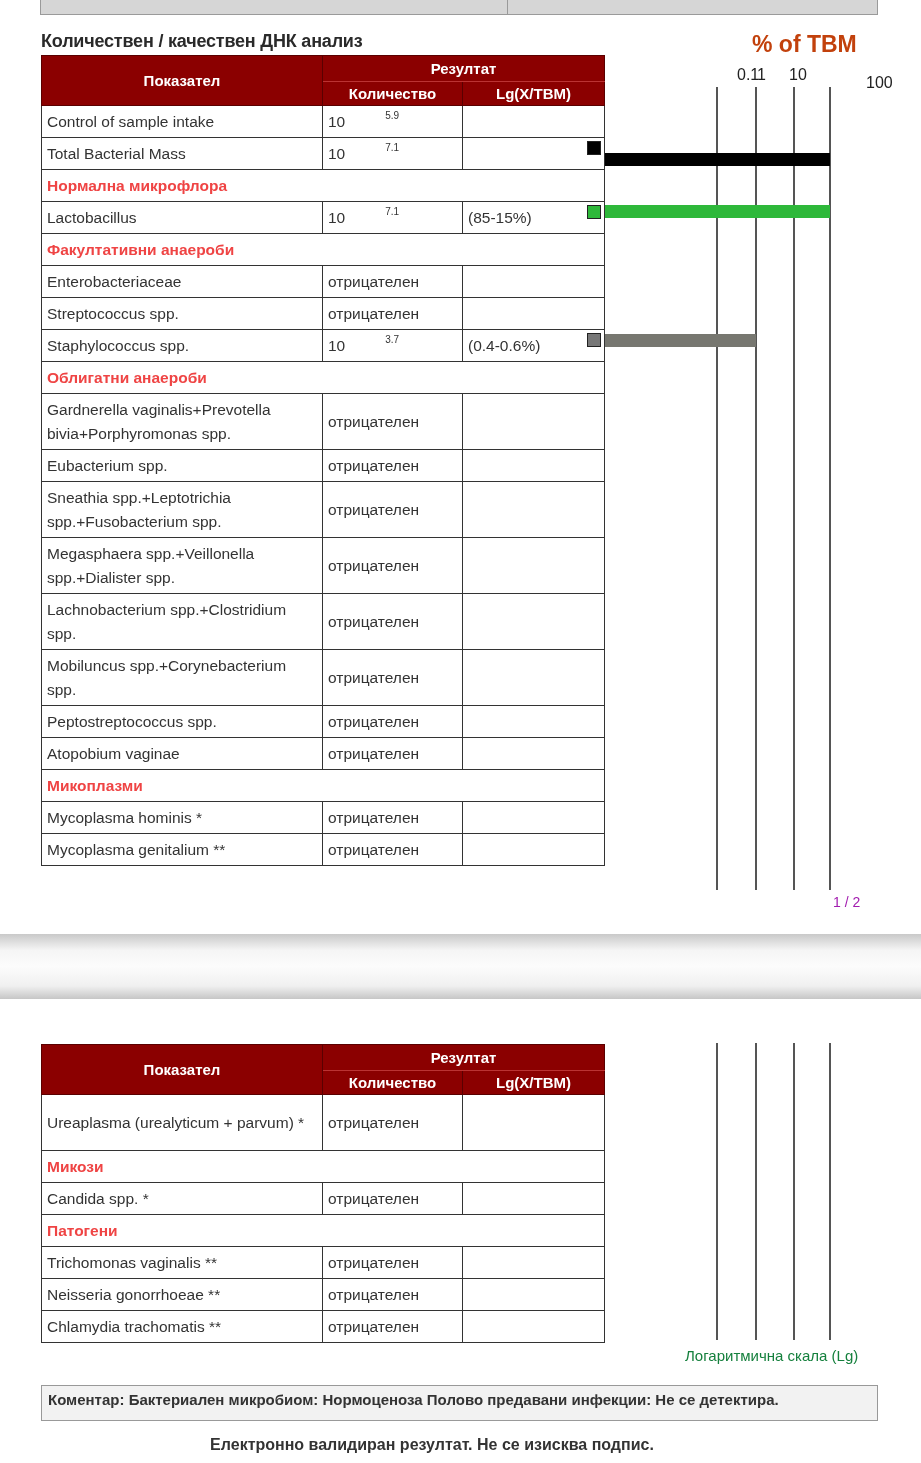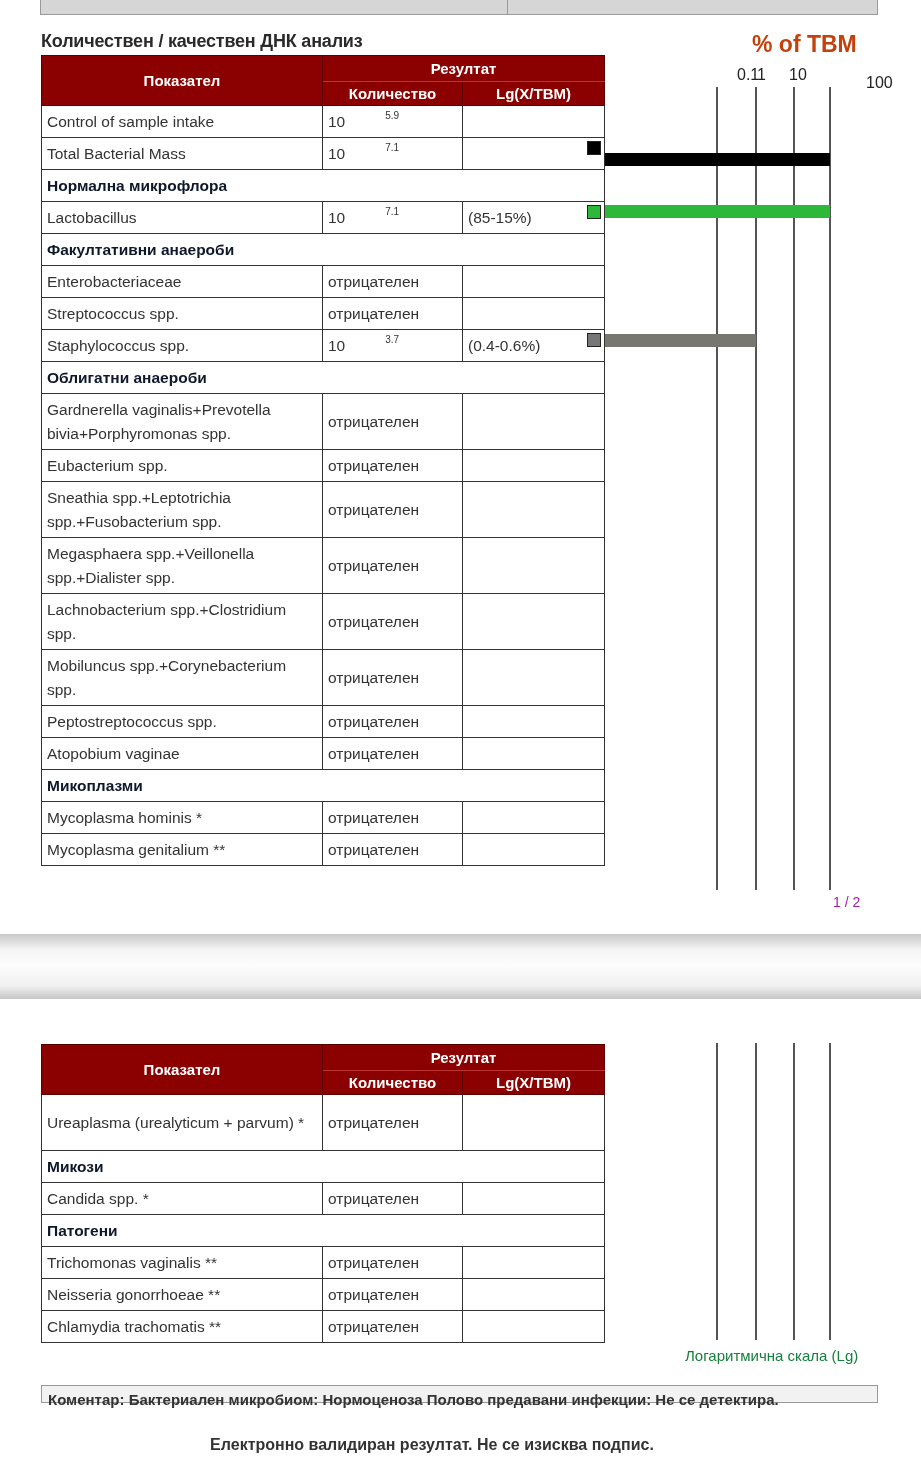--- a/index.html
+++ b/index.html
@@ -14,37 +14,37 @@
 
   table.report { position: absolute; left: 41px; width: 563px; border-collapse: collapse; table-layout: fixed; }
   table.report col.c1 { width: 281px; }
   table.report col.c2 { width: 140px; }
   table.report col.c3 { width: 142px; }
   table.report th { background: #8b0000; color: #fff; font-size: 15px; font-weight: bold; border: 1px solid #5a0000; text-align: center; }
   table.report th.group { border-bottom: 1px solid #b33; }
   table.report td { border: 1.5px solid #333; font-size: 15.5px; color: #333; padding: 0 5px; vertical-align: middle; background: #fff; }
   table.report tr.row1 td { height: 32px; }
   table.report tr.row2 td { height: 56px; line-height: 24px; }
-  table.report td.cat { font-weight: bold; color: #0f172a; }
+  table.report td.cat { font-weight: bold; color: #ef4444; }
   table.report td sup { font-size: 10px; position: relative; top: -2px; margin-left: 40px; }
   table.report td.lg { position: relative; }
   .mark { position: absolute; right: 3px; top: 3px; width: 14px; height: 14px; border: 1px solid #222; }
 
   .scale { position: absolute; }
   .vline { position: absolute; width: 2px; background: #555; }
   .bar { position: absolute; height: 13px; }
 
   .page-num { position: absolute; left: 833px; top: 894px; font-size: 14px; color: #a21caf; }
 
   .page-gap { position: absolute; left: 0; top: 934px; width: 921px; height: 65px;
     background: linear-gradient(to bottom, #c9c9c9 0%, #f5f5f5 25%, #fcfcfc 50%, #f0f0f0 80%, #c6c6c6 100%); }
 
   .log-label { position: absolute; left: 685px; top: 1347px; font-size: 15px; color: #15803d; }
 
-  .comment { position: absolute; left: 41px; top: 1385px; width: 837px; height: 18px; background: #f2f2f2; border: 1.5px solid #999; font-size: 15px; font-weight: bold; color: #333; padding: 5px 6px; white-space: nowrap; }
+  .comment { position: absolute; left: 41px; top: 1385px; width: 837px; height: 36px; background: #f2f2f2; border: 1.5px solid #999; font-size: 15px; font-weight: bold; color: #333; padding: 5px 6px; white-space: nowrap; }
   .validated { position: absolute; left: 0; top: 1436px; width: 864px; text-align: center; font-size: 16px; font-weight: bold; color: #333; }
 </style>
 </head>
 <body>
 
 <div class="top-strip">
     <div class="div"></div>
   </div>
 
 <div class="section-title">Количествен / качествен ДНК анализ</div>

